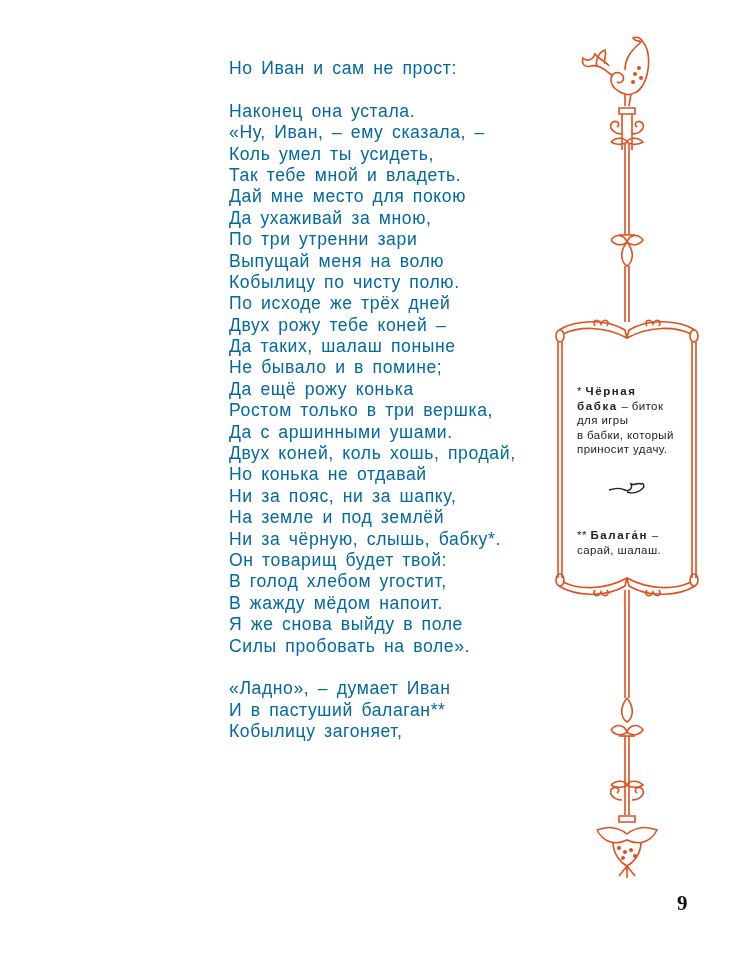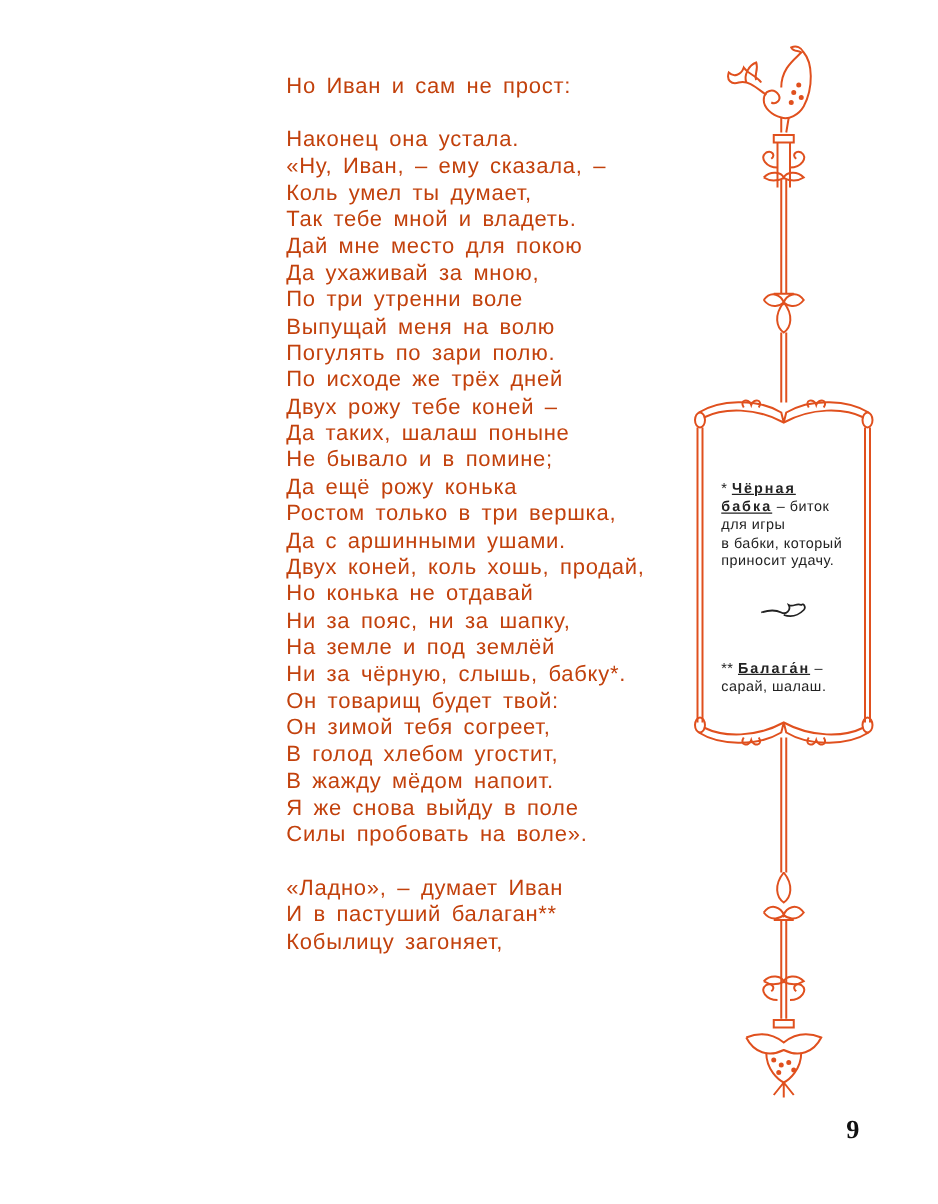--- a/index.html
+++ b/index.html
@@ -1,68 +1,67 @@
 <!DOCTYPE html>
 <html><head>
   <meta charset="utf-8">
   <style>
     html, body { margin: 0; padding: 0; background: #ffffff; }
     body { width: 750px; height: 963px; position: relative; overflow: hidden; }
     .poem {
       position: absolute; left: 229px; top: 58px; width: 320px;
       font-family: "Liberation Sans", sans-serif; font-size: 17.6px;
-      color: #c2410c; letter-spacing: 0.6px; word-spacing: 3px;
+      color: #0369a1; letter-spacing: 0.6px; word-spacing: 3px;
     }
     .poem .line { height: 21.4px; line-height: 21.4px; white-space: nowrap; }
     .poem .gap { height: 21.4px; }
     .ornament { position: absolute; left: 555px; top: 30px; width: 145px; height: 880px; }
     .note {
       position: absolute; left: 577px; width: 112px;
       font-family: "Liberation Sans", sans-serif; font-size: 11.5px; line-height: 14.5px;
       color: #222; letter-spacing: 0.4px;
     }
-    .note b { font-weight: bold; letter-spacing: 1.6px; text-decoration: underline; }
+    .note b { font-weight: bold; letter-spacing: 1.6px; }
     .note1 { top: 384px; }
     .note2 { top: 528px; }
     .note .line { white-space: nowrap; }
     .page-number {
       position: absolute; left: 677px; top: 891px;
       font-family: "Liberation Serif", serif; font-size: 21px; font-weight: bold; color: #111;
     }
     .divider { position: absolute; left: 607px; top: 478px; width: 40px; height: 18px; }
   </style>
 </head>
 <body>
 
 <div class="poem" id="poem">
     <div class="line">Но Иван и сам не прост:</div>
     <div class="gap"></div>
     <div class="line">Наконец она устала.</div>
     <div class="line">«Ну, Иван, – ему сказала, –</div>
-    <div class="line">Коль умел ты думает,</div>
+    <div class="line">Коль умел ты усидеть,</div>
     <div class="line">Так тебе мной и владеть.</div>
     <div class="line">Дай мне место для покою</div>
     <div class="line">Да ухаживай за мною,</div>
-    <div class="line">По три утренни воле</div>
+    <div class="line">По три утренни зари</div>
     <div class="line">Выпущай меня на волю</div>
-    <div class="line">Погулять по зари полю.</div>
+    <div class="line">Кобылицу по чисту полю.</div>
     <div class="line">По исходе же трёх дней</div>
     <div class="line">Двух рожу тебе коней –</div>
     <div class="line">Да таких, шалаш поныне</div>
     <div class="line">Не бывало и в помине;</div>
     <div class="line">Да ещё рожу конька</div>
     <div class="line">Ростом только в три вершка,</div>
     <div class="line">Да с аршинными ушами.</div>
     <div class="line">Двух коней, коль хошь, продай,</div>
     <div class="line">Но конька не отдавай</div>
     <div class="line">Ни за пояс, ни за шапку,</div>
     <div class="line">На земле и под землёй</div>
     <div class="line">Ни за чёрную, слышь, бабку*.</div>
     <div class="line">Он товарищ будет твой:</div>
-    <div class="line">Он зимой тебя согреет,</div>
     <div class="line">В голод хлебом угостит,</div>
     <div class="line">В жажду мёдом напоит.</div>
     <div class="line">Я же снова выйду в поле</div>
     <div class="line">Силы пробовать на воле».</div>
     <div class="gap"></div>
     <div class="line">«Ладно», – думает Иван</div>
     <div class="line">И в пастуший балаган**</div>
     <div class="line">Кобылицу загоняет,</div>
   </div>
 

